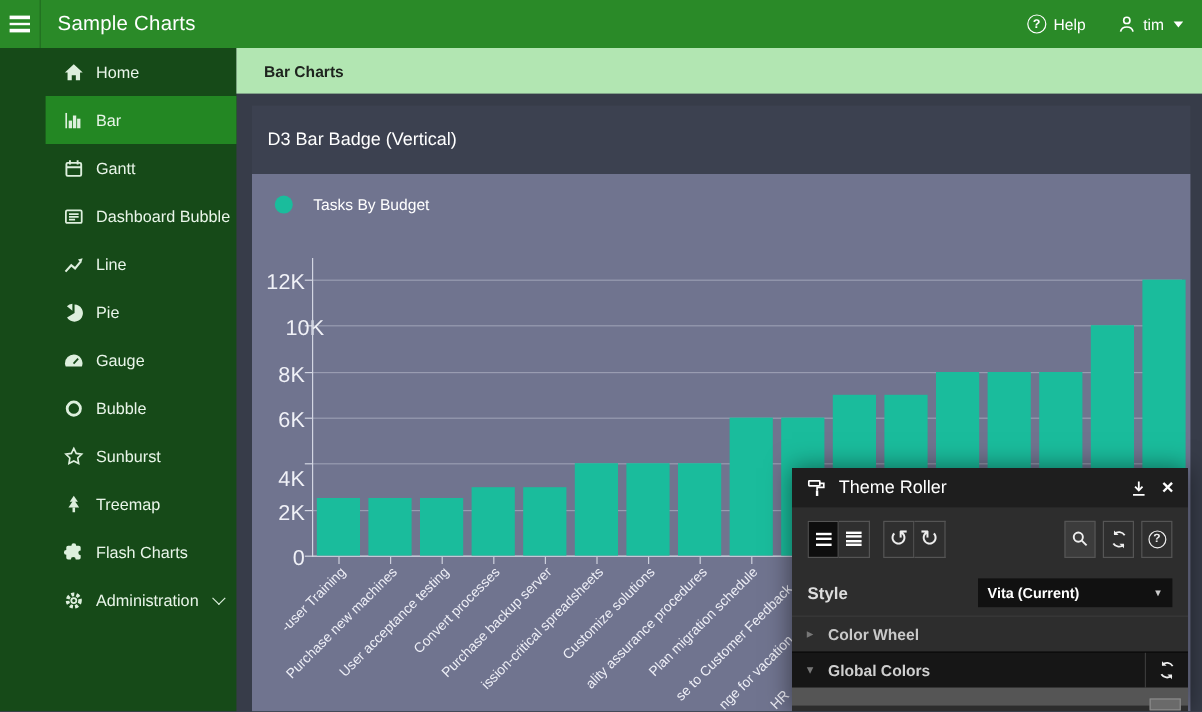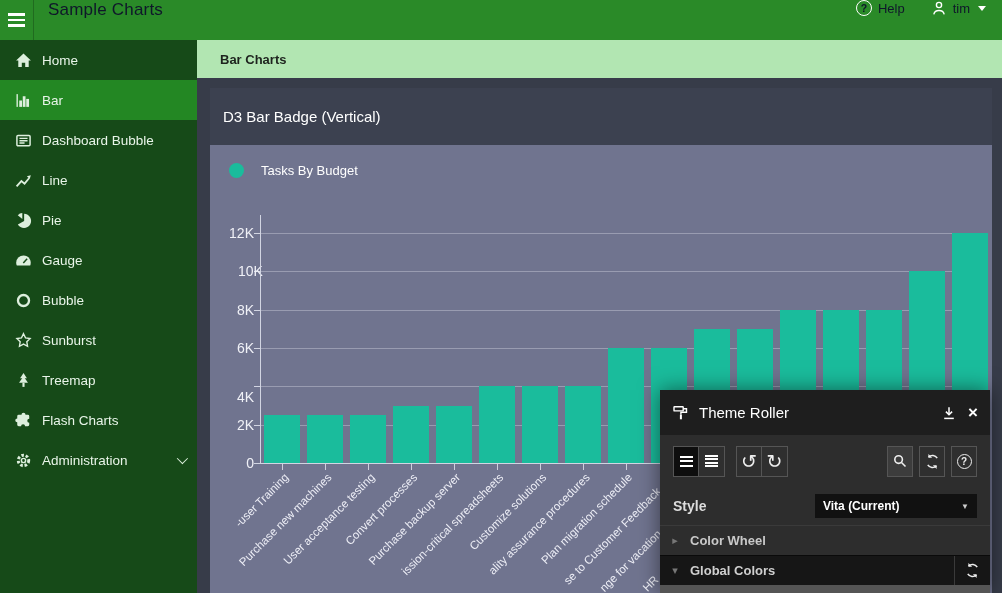--- a/index.html
+++ b/index.html
@@ -1,57 +1,57 @@
 <!DOCTYPE html>
 <html><head>
 <meta charset="utf-8">
 <style>
   html,body{margin:0;padding:0;background:#373c49;}
   *{box-sizing:border-box;font-family:"Liberation Sans","DejaVu Sans",sans-serif;}
   .app{position:relative;width:1002px;height:593px;overflow:hidden;background:#373c49;}
 
   
-  .topbar{position:absolute;left:0;top:0;width:1002px;height:40px;background:#2a8a28;display:flex;align-items:flex-start;color:#0f172a;}
+  .topbar{position:absolute;left:0;top:0;width:1002px;height:40px;background:#2a8a28;display:flex;align-items:center;color:#ffffff;}
   .hamburger{width:34px;height:40px;display:flex;flex-direction:column;justify-content:center;align-items:center;gap:3px;cursor:pointer;border-right:1px solid rgba(0,0,0,0.22);}
   .hamburger i{display:block;width:17px;height:2.5px;background:#fff;}
   .app-title{margin-left:14px;font-size:17px;letter-spacing:.2px;}
   .topbar-right{margin-left:auto;display:flex;align-items:center;gap:26px;padding-right:16px;}
   .tb-item{display:flex;align-items:center;gap:6px;font-size:13px;cursor:pointer;}
   .qcircle{display:inline-flex;align-items:center;justify-content:center;width:16px;height:16px;border:1.4px solid #fff;border-radius:50%;font-size:10.5px;font-weight:bold;}
   .caret{width:0;height:0;border-left:4.5px solid transparent;border-right:4.5px solid transparent;border-top:5px solid #fff;margin-left:2px;}
 
   
   .sidebar{position:absolute;left:0;top:40px;width:197px;height:553px;background:#164a18;}
-  .side-item{height:40px;display:flex;align-items:center;padding:0 12px 0 15px;color:#e9f5e9;font-size:13.5px;cursor:pointer;}
+  .side-item{height:40px;display:flex;align-items:center;padding:0 12px 0 15px;color:#e9f5e9;font-size:13.5px;cursor:pointer;margin-left:38px;}
   .side-item.selected{background:#238723;}
   .sicon{width:17px;height:17px;margin-right:10px;color:#ddefdd;display:inline-flex;}
   .sicon svg{width:17px;height:17px;}
   .slabel{white-space:nowrap;}
   .chev{margin-left:auto;width:8px;height:8px;border-right:1.6px solid #dcefdc;border-bottom:1.6px solid #dcefdc;transform:rotate(45deg) translateY(-2px);}
 
   
   .breadcrumb{position:absolute;left:197px;top:40px;width:805px;height:38px;background:#b2e6b2;color:#1e241e;font-size:13px;font-weight:bold;display:flex;align-items:center;padding-left:23px;}
   .panel{position:absolute;left:210px;top:88px;width:782px;height:505px;background:#3c4150;}
   .panel-title{margin:0;padding:20px 0 0 13px;font-size:15px;font-weight:normal;color:#fff;}
   .chart{position:absolute;left:0;top:57px;width:782px;height:448px;background:#70748f;overflow:hidden;}
   .legend{display:flex;align-items:center;gap:17px;padding:18px 0 0 19px;}
   .legend .dot{width:15px;height:15px;border-radius:50%;}
   .legend .ltext{color:#fff;font-size:13px;}
   .gridline{position:absolute;height:1px;left:50px;width:725px;background:rgba(240,242,250,0.32);}
-  .ytick-label{position:absolute;left:0;width:44px;text-align:right;color:#f0f1f7;font-size:14px;}
+  .ytick-label{position:absolute;left:0;width:44px;text-align:right;color:#f0f1f7;font-size:18px;}
   .ytick-mark{position:absolute;left:44px;width:6px;height:1px;background:#d2d5e2;}
   .axis-v{position:absolute;left:50px;top:70px;width:1px;height:249px;background:#d2d5e2;}
   .axis-h{position:absolute;left:50px;top:318px;width:725px;height:1px;background:#d2d5e2;}
   .bar{position:absolute;width:36px;}
   .xtick{position:absolute;top:319px;width:1px;height:6px;background:#cdd0dd;}
   .xlabel{position:absolute;top:326px;white-space:nowrap;color:#edeef6;font-size:11.5px;transform:rotate(-45deg);transform-origin:100% 0;}
 
   
   .troller{position:absolute;left:660px;top:390px;width:330px;height:203px;background:#2d2d2d;box-shadow:0 0 20px rgba(0,0,0,.5);z-index:10;color:#ddd;}
-  .tr-header{height:45px;background:#1e1e1e;display:flex;align-items:center;padding:0 12px;}
+  .tr-header{height:33px;background:#1e1e1e;display:flex;align-items:center;padding:0 12px;}
   .tr-icon{display:inline-flex;margin-right:9px;}
   .tr-title{font-size:15px;color:#fff;}
   .tr-actions{margin-left:auto;display:flex;align-items:center;gap:12px;}
   .tr-actions .act{cursor:pointer;display:inline-flex;align-items:center;}
   .tr-close{font-size:17px;color:#fff;line-height:1;cursor:pointer;font-weight:bold;}
   .tr-toolbar{height:52px;display:flex;align-items:center;padding:0 13px;background:#2d2d2d;}
   .btn-group{display:flex;margin-right:11px;}
   .tbtn{width:26px;height:31px;background:#2f2f2f;border:1px solid #555;display:inline-flex;align-items:center;justify-content:center;padding:0;cursor:pointer;color:#eee;}
   .btn-group .tbtn + .tbtn{border-left:none;}
   .tbtn.active{background:#0e0e0e;}
@@ -115,20 +115,29 @@
       <div class="side-item selected">
         <span class="sicon">
           <svg viewBox="0 0 16 16" fill="currentColor">
             <rect x="1.4" y="2" width="1.3" height="12"></rect>
             <rect x="4" y="8" width="2.6" height="6"></rect>
             <rect x="7.3" y="4" width="2.6" height="10"></rect>
             <rect x="10.6" y="6.5" width="2.6" height="7.5"></rect>
           </svg>
         </span>
         <span class="slabel">Bar</span>
+      </div>
+      <div class="side-item">
+        <span class="sicon">
+          <svg viewBox="0 0 16 16" fill="none" stroke="currentColor" stroke-width="1.5">
+            <rect x="2.2" y="3.5" width="11.6" height="10.2" rx="1"></rect>
+            <path d="M5 1.4v3.4M11 1.4v3.4M2.2 6.9h11.6"></path>
+          </svg>
+        </span>
+        <span class="slabel">Gantt</span>
       </div>
       <div class="side-item">
         <span class="sicon">
           <svg viewBox="0 0 16 16" fill="none" stroke="currentColor" stroke-width="1.4">
             <rect x="1.8" y="3.2" width="12.4" height="9.8" rx="1"></rect>
             <path d="M4.2 6h7.6M4.2 8.2h7.6M4.2 10.4h4.8"></path>
           </svg>
         </span>
         <span class="slabel">Dashboard Bubble</span>
       </div>

